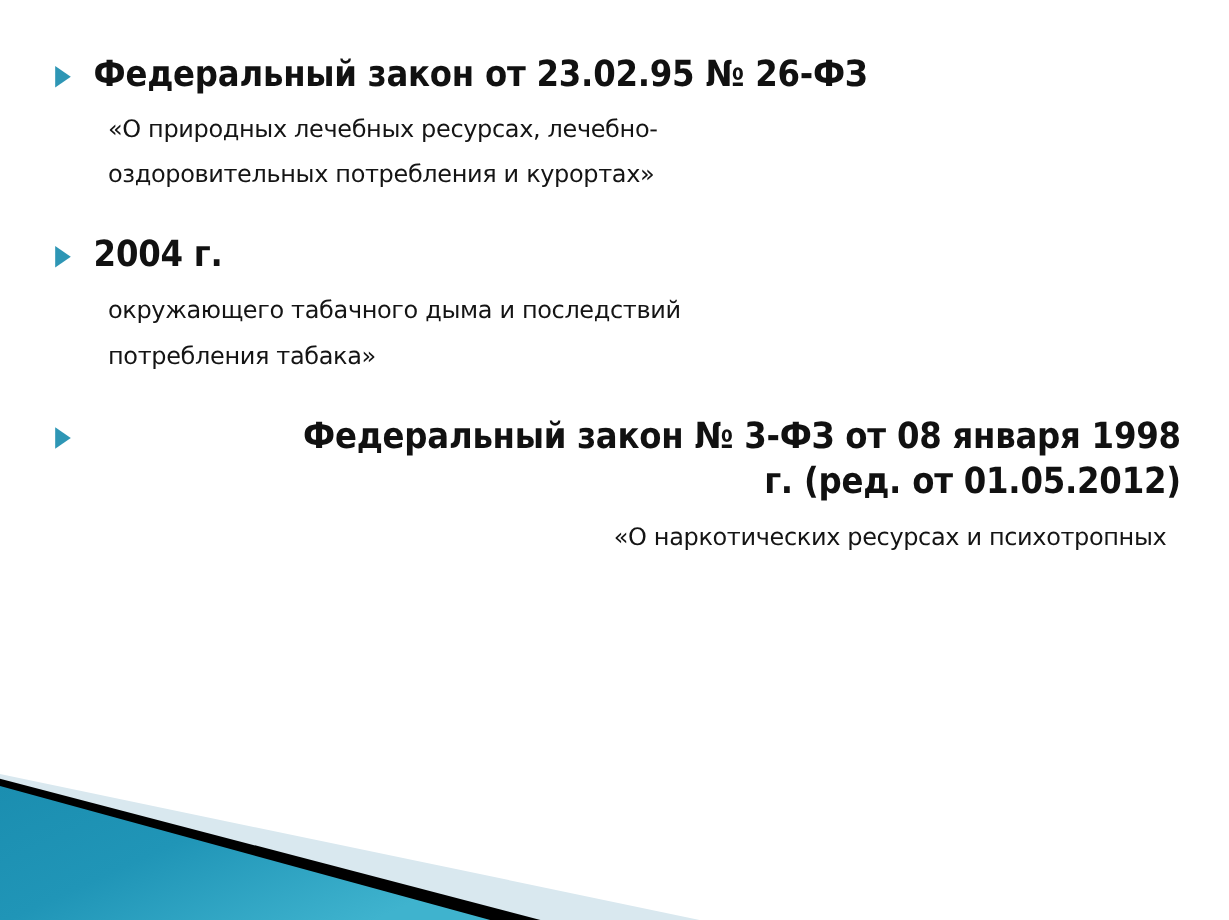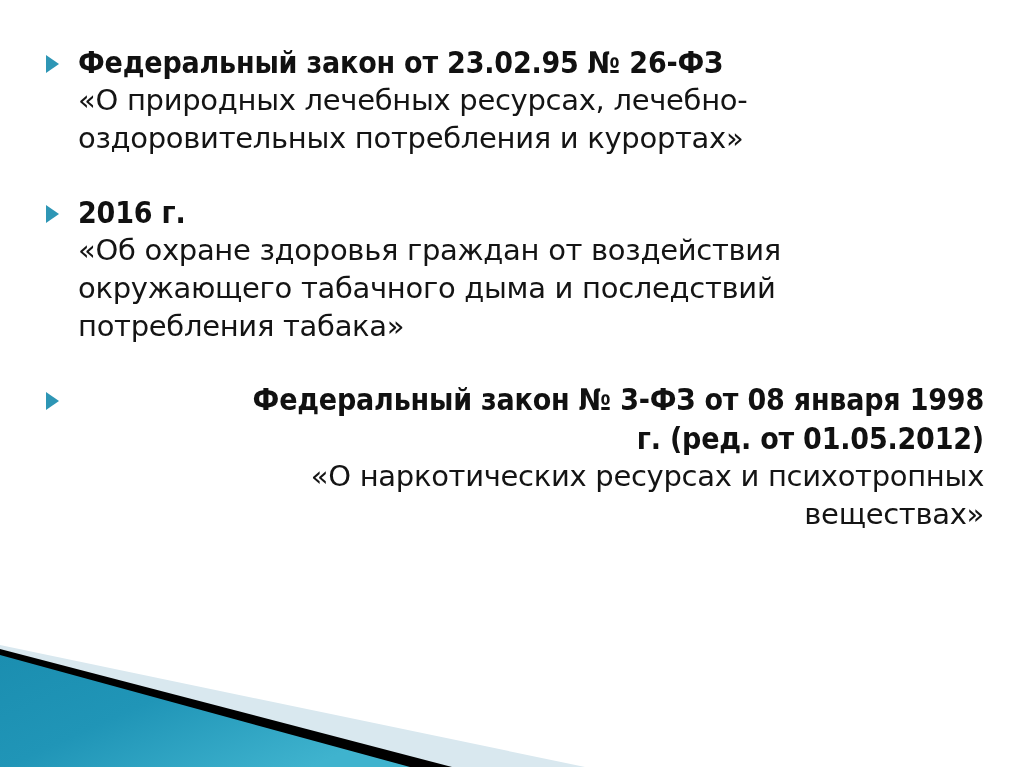--- a/index.html
+++ b/index.html
@@ -62,24 +62,24 @@
     font-size: 30px;
     line-height: 1.28;
     color: #111111;
     letter-spacing: -0.2px;
     margin: 0;
   }
 
   .law-title {
     font-family: "DejaVu Sans", "Liberation Sans", sans-serif;
     font-weight: 400;
-    font-size: 29px;
+    font-size: 20px;
     line-height: 1.30;
     color: #141414;
-    margin: 0;
+    margin: 12px;
     letter-spacing: -0.3px;
   }
 
   .spacer-gap { height: 6px; }
 </style>
 </head>
 <body>
 
 <div id="slide">
 
@@ -105,30 +105,28 @@
       <span class="bullet-marker"></span>
       <p class="law-heading">Федеральный закон от 23.02.95 № 26-ФЗ</p>
       <p class="law-title"> «О природных лечебных ресурсах, лечебно-</p>
       <p class="law-title">оздоровительных потребления и курортах»</p>
     </div>
 
     <div class="spacer-gap"></div>
 
     <div class="bullet-block">
       <span class="bullet-marker"></span>
-      <p class="law-heading">2016 г.</p>
-      <p class="law-title">«Об охране здоровья граждан от воздействия</p>
+      <p class="law-heading">2004 г.</p>
       <p class="law-title">окружающего табачного дыма и последствий</p>
       <p class="law-title">потребления табака»</p>
     </div>
 
     <div class="spacer-gap"></div>
 
     <div class="bullet-block">
       <span class="bullet-marker"></span>
       <p class="law-heading">Федеральный закон № 3-ФЗ от 08 января 1998</p>
       <p class="law-heading">г. (ред. от 01.05.2012)</p>
       <p class="law-title">«О наркотических ресурсах и психотропных</p>
-      <p class="law-title">веществах»</p>
     </div>
 
   </div>
 </div>
 
 </body></html>

